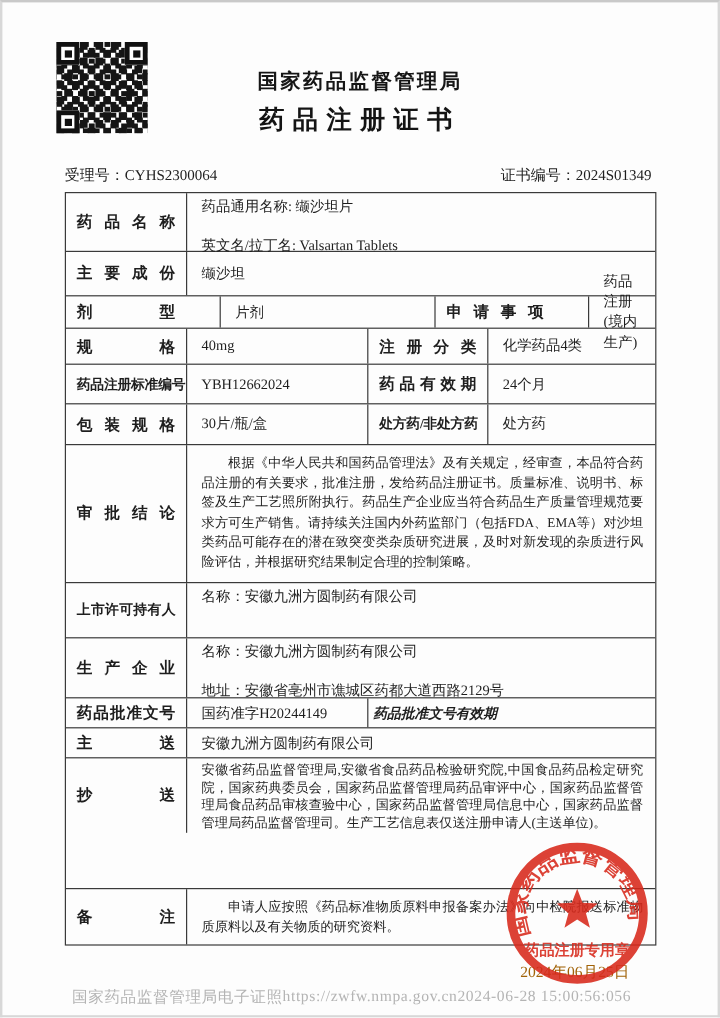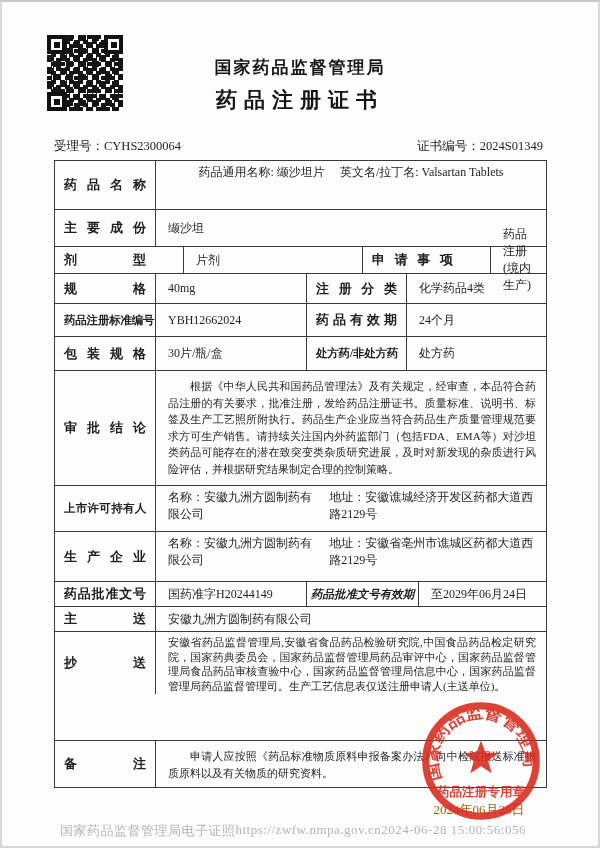--- a/index.html
+++ b/index.html
@@ -64,21 +64,21 @@
 
   .val {
     flex:1 1 auto;
     display:flex; align-items:center; padding:0 12px;
     font-size:12px;
   }
   .val.col2 { width:151px; flex:0 0 151px;text-align:right; }
   .lab.lab2 { width:100px; flex:0 0 100px; }
   .lab.lab2w { width:112px; flex:0 0 112px; padding:0 4px;font-style:italic; }
 
-  .val.multiline { flex-direction:row; align-items:flex-start; justify-content:center; padding:3px 12px;gap:15px; }
+  .val.multiline { flex-direction:column; align-items:flex-start; justify-content:space-between; padding:3px 12px;gap:15px; }
   .val.para {
     display:block; text-align:justify;
     font-size:11px; line-height:1.5; padding:7px 10px 6px 12px;
   }
   .val.indent2 { text-indent:2em; }
   .val.cc-para { font-size:11px; line-height:1.34; padding:3px 10px 3px 12px; }
 
   .r1  { height:48px; }
   .r2  { height:37px; }
   .r3  { height:27px;gap:28px; }
@@ -203,21 +203,20 @@
         </div>
       <div class="cell val para indent2">根据《中华人民共和国药品管理法》及有关规定，经审查，本品符合药品注册的有关要求，批准注册，发给药品注册证书。质量标准、说明书、标签及生产工艺照所附执行。药品生产企业应当符合药品生产质量管理规范要求方可生产销售。请持续关注国内外药监部门（包括FDA、EMA等）对沙坦类药品可能存在的潜在致突变类杂质研究进展，及时对新发现的杂质进行风险评估，并根据研究结果制定合理的控制策略。</div>
     </div>
 
     <div class="row r8">
       <div class="cell lab">
           <span class="tight">上市许可持有人</span>
         </div>
       <div class="cell val multiline">
         <div>名称：安徽九洲方圆制药有限公司</div>
-        <div>地址：安徽谯城经济开发区药都大道西路2129号</div>
       </div>
     </div>
 
     <div class="row r9">
       <div class="cell lab">
           <span>生产企业</span>
         </div>
       <div class="cell val multiline">
         <div>名称：安徽九洲方圆制药有限公司</div>
         <div>地址：安徽省亳州市谯城区药都大道西路2129号</div>
@@ -225,21 +224,20 @@
     </div>
 
     <div class="row r10">
       <div class="cell lab">
           <span>药品批准文号</span>
         </div>
       <div class="cell val col2">国药准字H20244149</div>
       <div class="cell lab lab2w">
           <span class="tight">药品批准文号有效期</span>
         </div>
-      <div class="cell val">至2029年06月24日</div>
     </div>
 
 
     <div class="row r12">
       <div class="cell lab">
           <span>主送</span>
         </div>
       <div class="cell val">安徽九洲方圆制药有限公司</div>
     </div>
 

